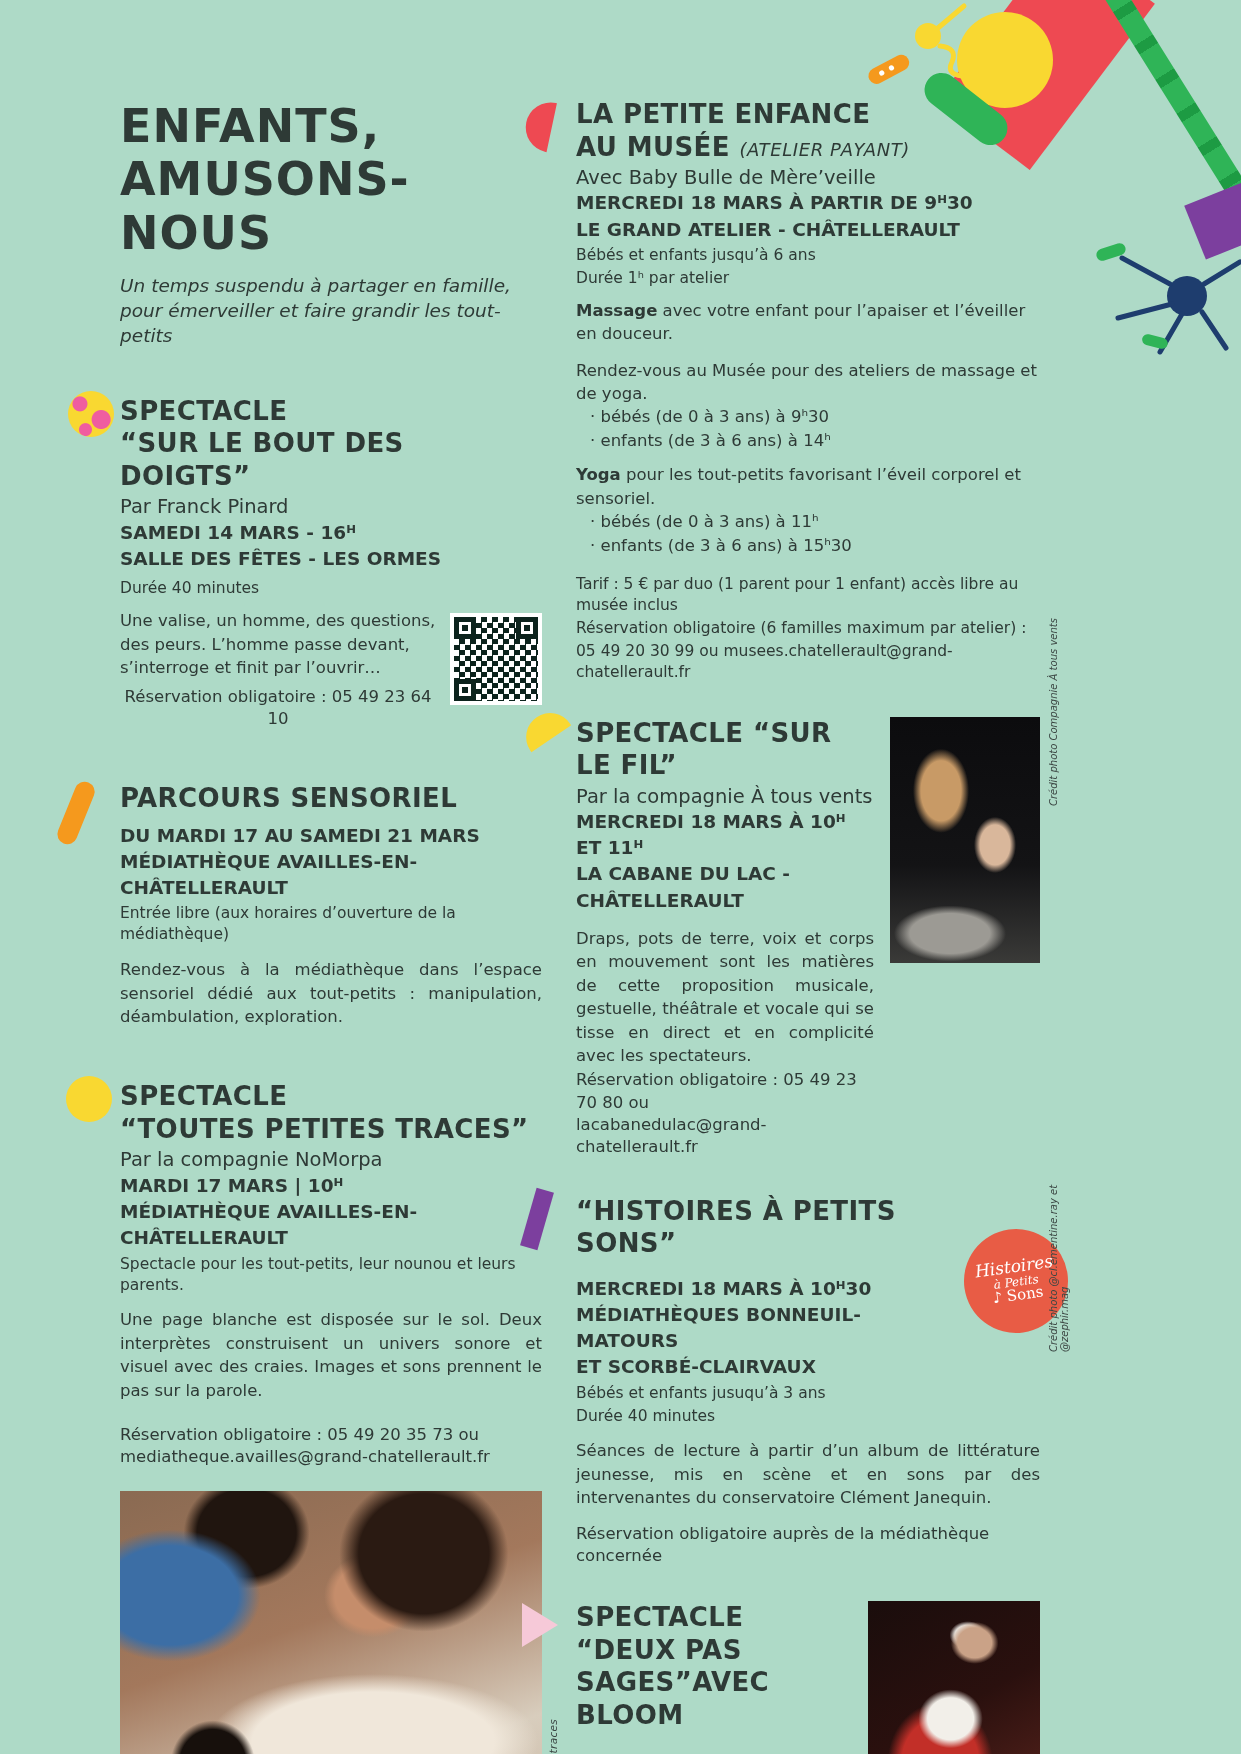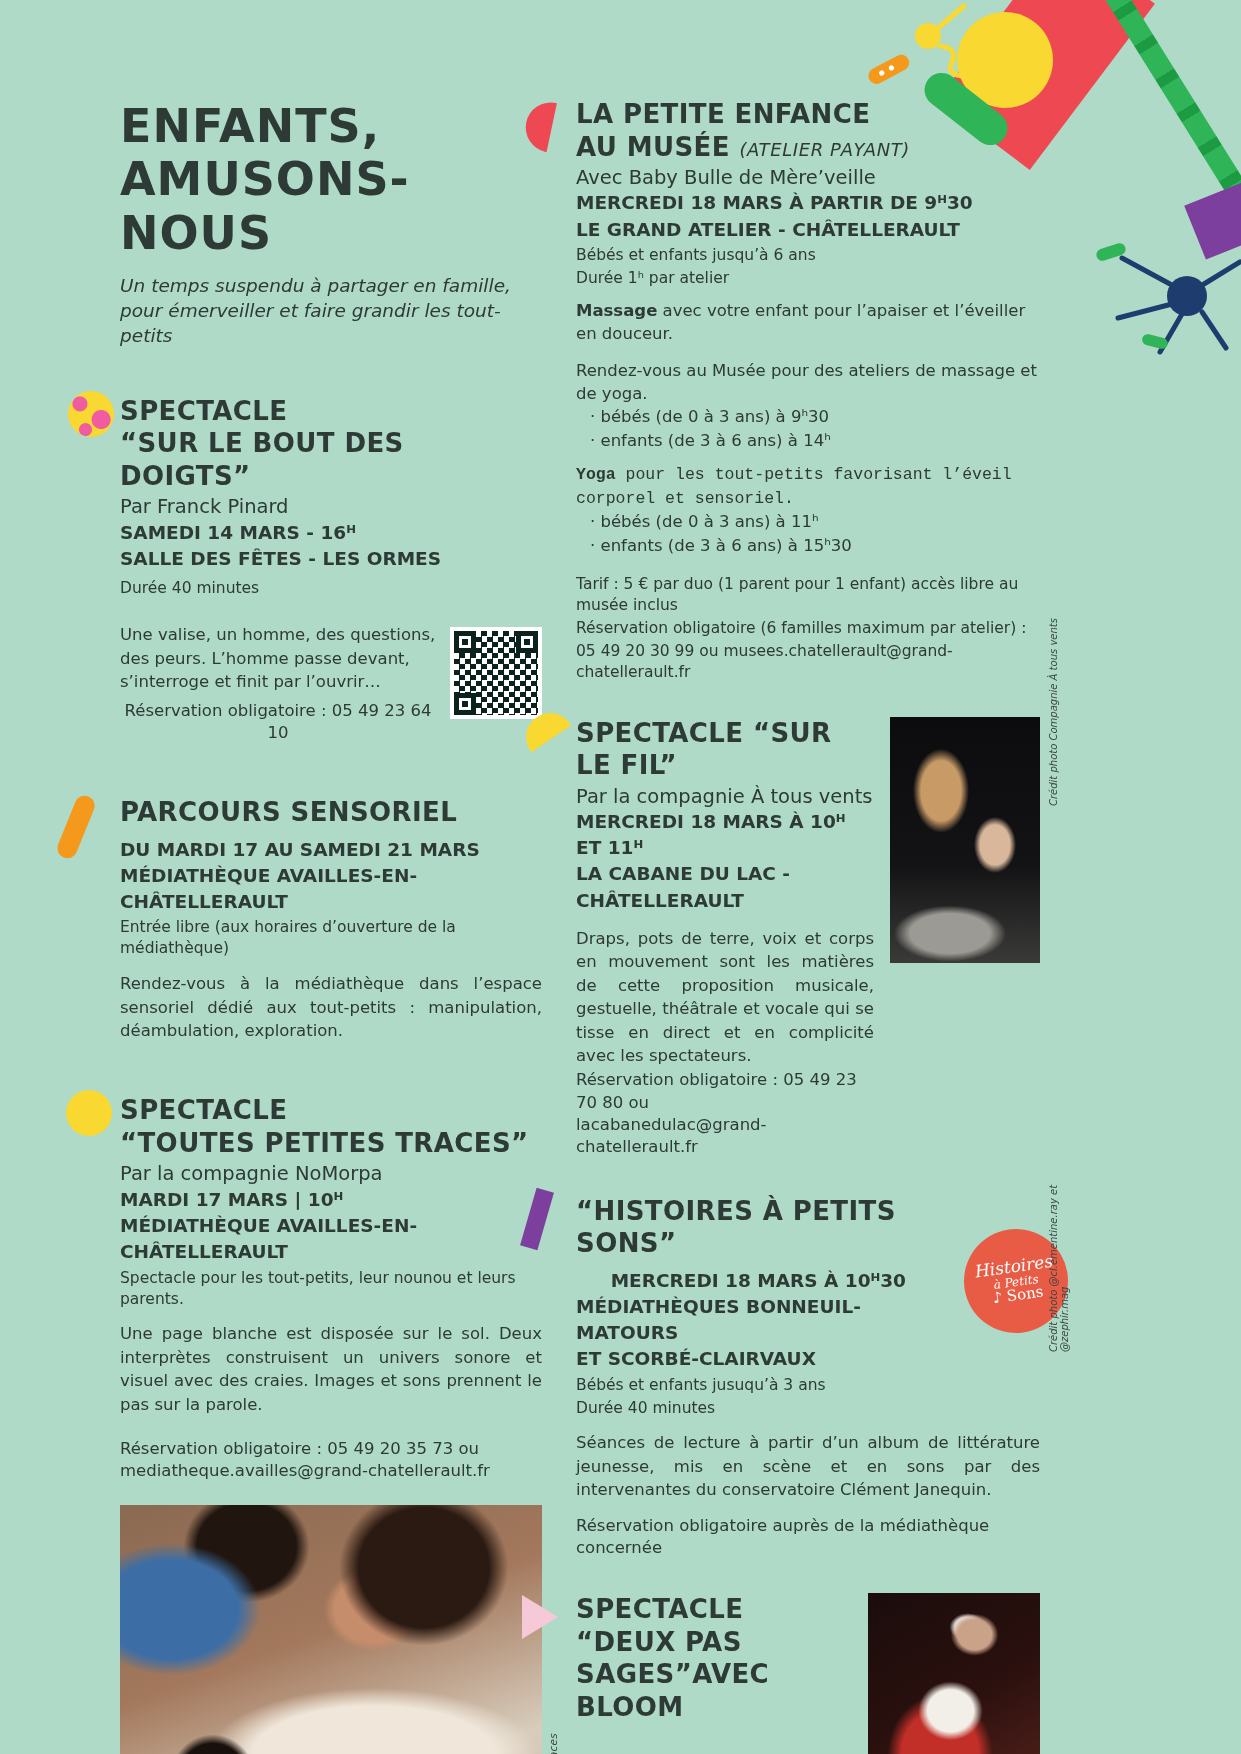--- a/index.html
+++ b/index.html
@@ -149,21 +149,21 @@
   </div>
 
   <div class="sec" style="margin-top:46px;">
     <div class="icon ic-spots"></div>
     <div class="sec-h">SPECTACLE</div>
     <div class="sec-h">“SUR LE BOUT DES DOIGTS”</div>
     <div class="byline">Par Franck Pinard</div>
     <div class="caps">SAMEDI 14 MARS - 16ᴴ</div>
     <div class="caps">SALLE DES FÊTES - LES ORMES</div>
     <div class="note" style="margin-top:6px;">Durée 40 minutes</div>
-    <div style="margin-top:24px;overflow:hidden;">
+    <div style="margin-top:10px;overflow:hidden;">
       <div class="qr qr-float">
         <div class="qr-inner"></div>
         <div class="finder f-tl"></div>
           <div class="finder f-tr"></div>
           <div class="finder f-bl"></div>
       </div>
       <div class="bodytxt" style="margin-top:0;">Une valise, un homme, des questions, des peurs. L’homme passe devant, s’interroge et finit par l’ouvrir…</div>
       <div class="resa" style="margin-top:6px;text-align:center;">Réservation obligatoire : 05 49 23 64 10</div>
     </div>
   </div>
@@ -209,21 +209,21 @@
     <div class="caps">MERCREDI 18 MARS À PARTIR DE 9ᴴ30</div>
     <div class="caps">LE GRAND ATELIER - CHÂTELLERAULT</div>
     <div class="note">Bébés et enfants jusqu’à 6 ans</div>
     <div class="note">Durée 1ʰ par atelier</div>
     <div class="bodytxt" style="margin-top:10px;">
       <span class="lead">Massage</span><span> avec votre enfant pour l’apaiser et l’éveiller en douceur.</span>
     </div>
     <div class="bodytxt">Rendez-vous au Musée pour des ateliers de massage et de yoga.</div>
     <div class="bullet">· bébés (de 0 à 3 ans) à 9ʰ30</div>
     <div class="bullet">· enfants (de 3 à 6 ans) à 14ʰ</div>
-    <div class="bodytxt" style="margin-top:10px;font-family:Liberation Mono, monospace;">
+    <div class="bodytxt" style="margin-top:10px;">
       <span class="lead">Yoga</span><span> pour les tout-petits favorisant l’éveil corporel et sensoriel.</span>
     </div>
     <div class="bullet">· bébés (de 0 à 3 ans) à 11ʰ</div>
     <div class="bullet">· enfants (de 3 à 6 ans) à 15ʰ30</div>
     <div class="note" style="margin-top:16px;">Tarif : 5 € par duo (1 parent pour 1 enfant) accès libre au musée inclus</div>
     <div class="note">Réservation obligatoire (6 familles maximum par atelier) :</div>
     <div class="note">05 49 20 30 99 ou musees.chatellerault@grand-chatellerault.fr</div>
   </div>
 
   <div class="sec row" style="margin-top:34px;">
@@ -244,21 +244,21 @@
 
   <div class="sec" style="margin-top:36px;">
     <div class="icon ic-purple-bar"></div>
     <div class="badge">
       <div>Histoires</div>
       <div class="small">à Petits</div>
       <div class="note-glyph">♪ Sons</div>
     </div>
     <div style="width:330px;">
       <div class="sec-h">“HISTOIRES À PETITS SONS”</div>
-      <div class="caps" style="margin-top:8px;text-align:right;">MERCREDI 18 MARS À 10ᴴ30</div>
+      <div class="caps" style="margin-top:16px;">MERCREDI 18 MARS À 10ᴴ30</div>
       <div class="caps">MÉDIATHÈQUES BONNEUIL-MATOURS</div>
       <div class="caps">ET SCORBÉ-CLAIRVAUX</div>
       <div class="note">Bébés et enfants jusuqu’à 3 ans</div>
       <div class="note">Durée 40 minutes</div>
     </div>
     <div class="bodytxt just">Séances de lecture à partir d’un album de littérature jeunesse, mis en scène et en sons par des intervenantes du conservatoire Clément Janequin.</div>
     <div class="resa">Réservation obligatoire auprès de la médiathèque concernée</div>
   </div>
 
   <div class="sec" style="margin-top:34px;">

